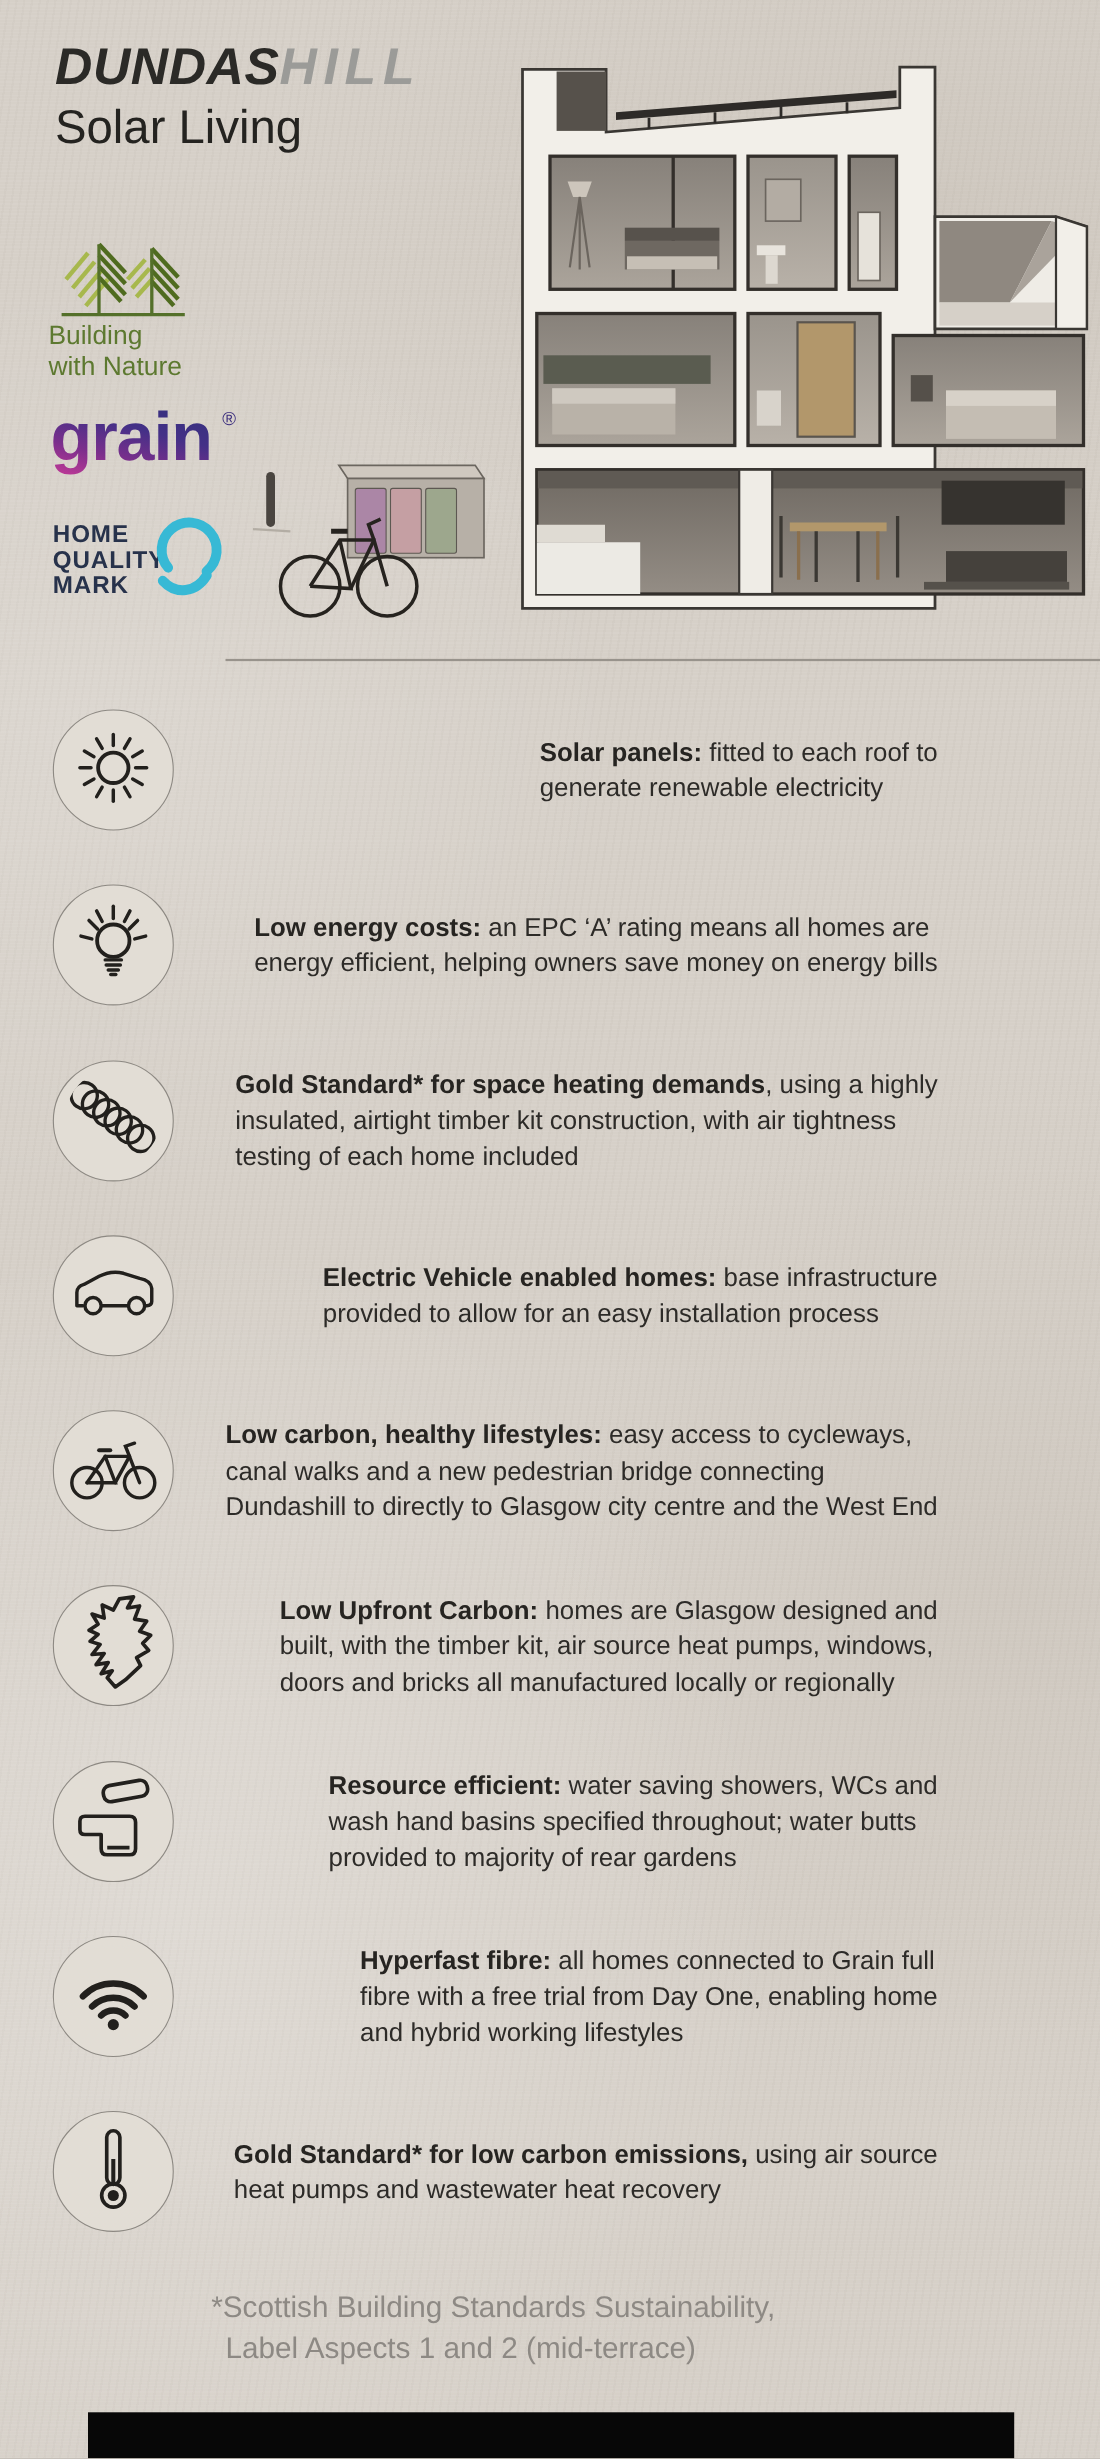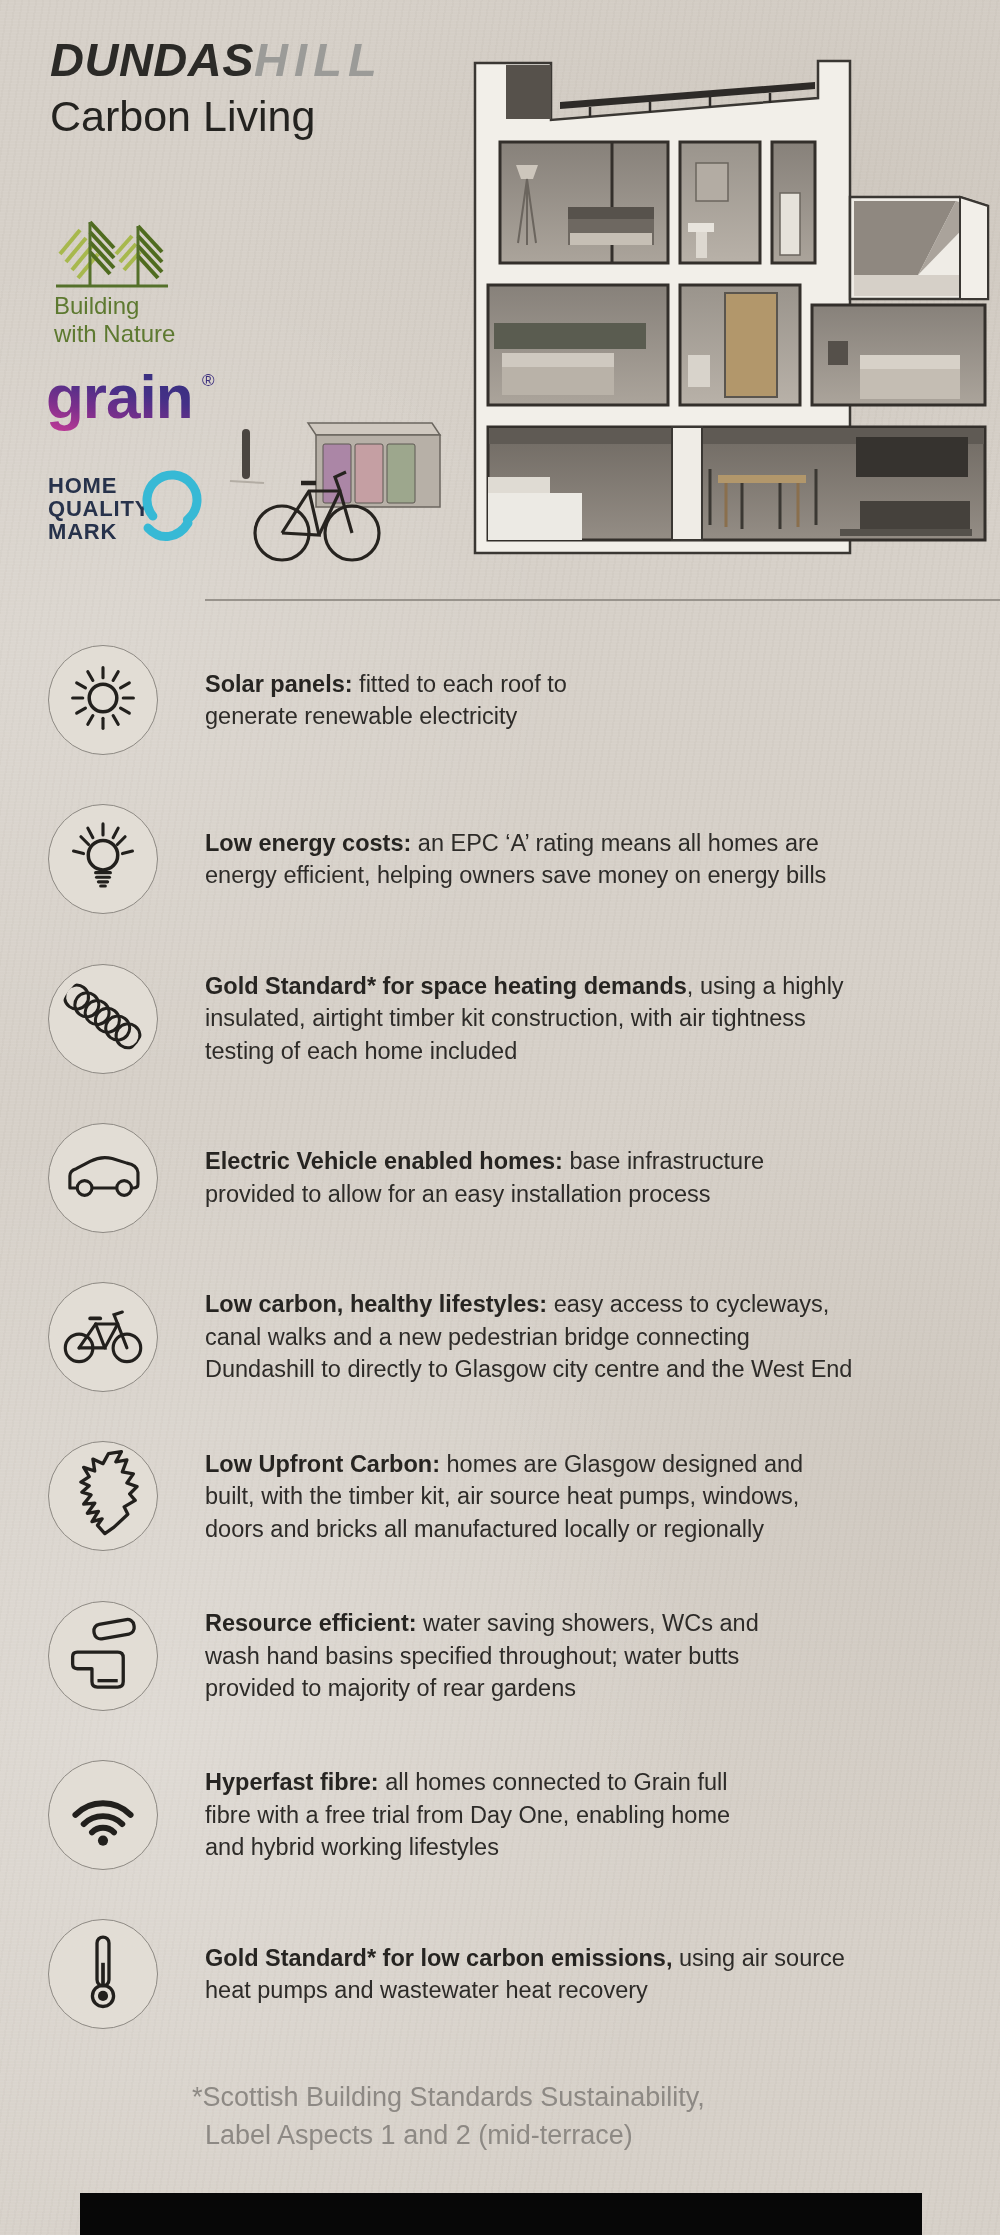--- a/index.html
+++ b/index.html
@@ -20,31 +20,31 @@
       repeating-linear-gradient(0deg, rgba(255,255,255,.05) 0 1px, transparent 1px 3px);
   }
   
   .title-block{position:absolute;left:50px;top:36px;}
   .title{font-size:47px;font-weight:700;letter-spacing:.5px;line-height:1;font-style:italic;}
   .title .primary{color:#2b2a27;}
   .title .secondary{color:#9b9b98;letter-spacing:.13em;}
   .subtitle{font-size:43px;font-weight:400;color:#242320;margin-top:12px;line-height:1;}
   
   .bwn-icon{position:absolute;left:50px;top:196px;}
-  .bwn-text{position:absolute;left:54px;top:292px;font-size:24px;line-height:28px;color:#5d7930;font-weight:500;}
+  .bwn-text{position:absolute;left:44px;top:292px;font-size:24px;line-height:28px;color:#5d7930;font-weight:500;}
   .grain-logo{position:absolute;left:44px;top:364px;}
   .hqm-text{position:absolute;left:48px;top:474px;font-size:22px;line-height:23px;font-weight:700;color:#27324b;letter-spacing:.8px;}
   .hqm-q{position:absolute;left:132px;top:466px;}
   
   .house{position:absolute;left:220px;top:25px;}
   
   .divider{position:absolute;left:205px;top:599px;width:795px;height:2px;background:#98938c;}
   
   .features{position:absolute;left:48px;top:645px;display:flex;flex-direction:column;gap:49.3px;}
-  .feature-row{display:flex;align-items:center;height:110px;}
+  .feature-row{display:flex;align-items:center;height:110px;justify-content:space-between;}
   .feature-icon-circle{
     width:110px;height:110px;border-radius:50%;flex:0 0 auto;
     background:#e2ddd5;border:1.6px solid #8d8983;box-sizing:border-box;
     display:flex;align-items:center;justify-content:center;
   }
   .feature-icon-circle svg{width:92px;height:92px;}
   .feature-text{
     margin:0 0 0 47px;max-width:750px;
     font-size:23.5px;line-height:32.5px;white-space:pre-line;color:#2d2b28;
   }
@@ -56,21 +56,21 @@
   .bottom-bar{position:absolute;left:80px;bottom:0;width:842px;height:42px;background:#070707;}
 </style>
 </head>
 <body>
 
 <div class="canvas">
   <div class="texture"></div>
 
   <div class="title-block">
     <div class="title"><span class="primary">DUNDAS</span><span class="secondary">HILL</span></div>
-    <div class="subtitle">Carbon Living</div>
+    <div class="subtitle">Solar Living</div>
   </div>
 
   <svg class="bwn-icon" width="128" height="96" viewBox="0 0 128 96">
     <g stroke="#a7b84d" stroke-width="4">
       <line x1="10" y1="58" x2="30" y2="34"></line>
         <line x1="16" y1="66" x2="36" y2="42"></line>
       <line x1="22" y1="74" x2="42" y2="50"></line>
         <line x1="28" y1="82" x2="48" y2="58"></line>
     </g>
     <g stroke="#4f6b1f" stroke-width="4">

